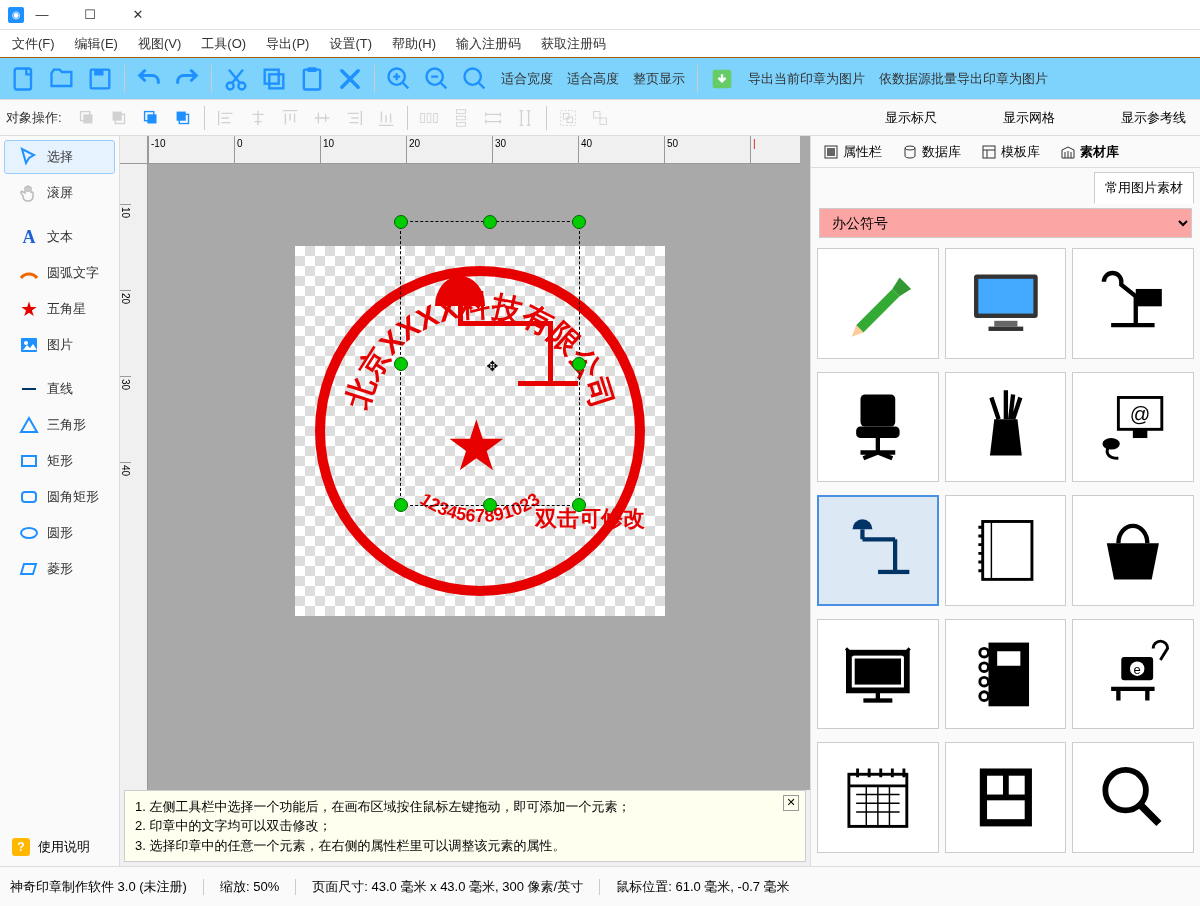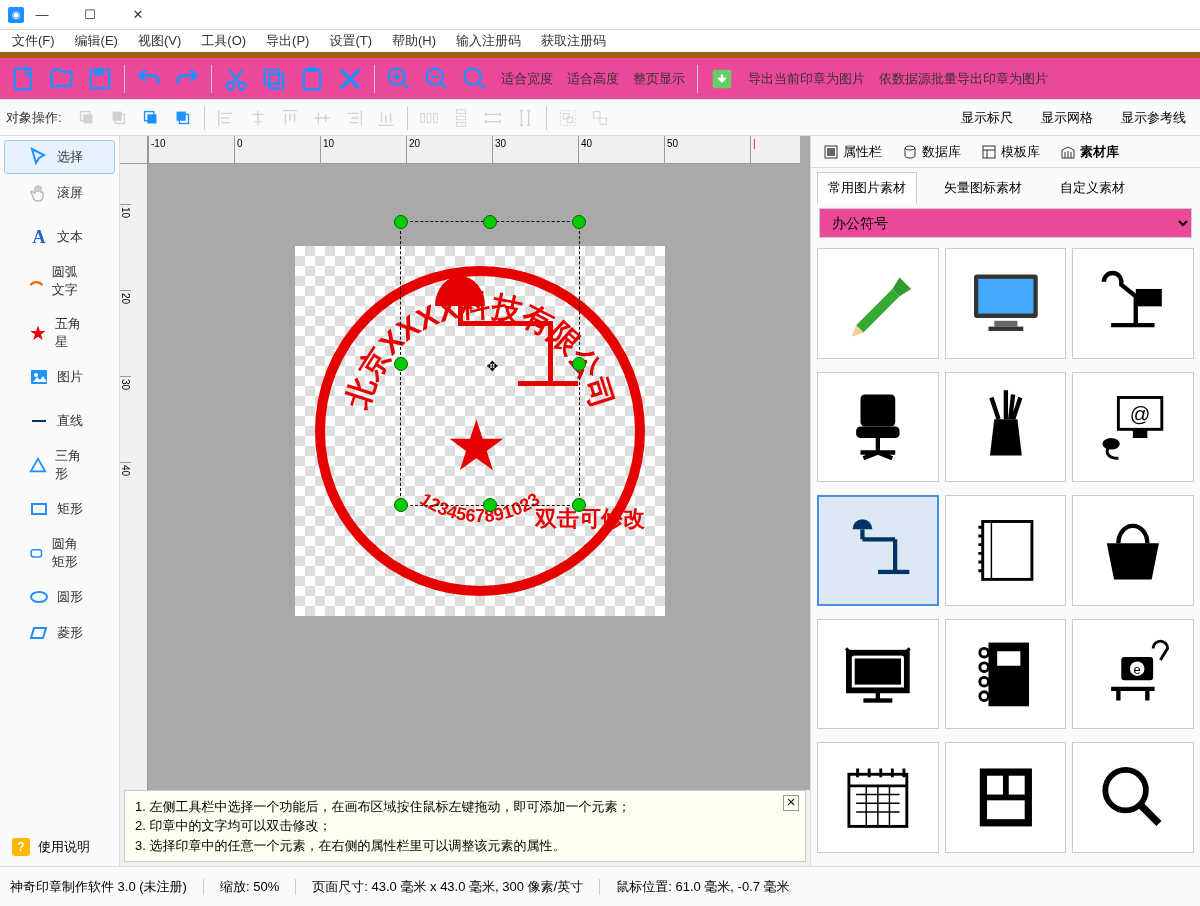--- a/index.html
+++ b/index.html
@@ -4,42 +4,42 @@
 <style>
 * { margin: 0; padding: 0; box-sizing: border-box; }
 body { font-family: "Microsoft YaHei", sans-serif; font-size: 13px; background: #f0f0f0; width: 1200px; height: 906px; overflow: hidden; display: flex; flex-direction: column; }
 
 .titlebar { height: 30px; background: #fff; display: flex; align-items: center; padding: 0 8px; border-bottom: 1px solid #e0e0e0; }
 .titlebar .app-icon { width: 16px; height: 16px; background: #1e90ff; border-radius: 2px; margin-right: 6px; display: inline-flex; align-items: center; justify-content: center; color: #fff; font-size: 10px; }
 .titlebar .title { flex: 1; color: #333; }
 .titlebar .win-controls { display: flex; gap: 24px; }
 .titlebar .win-btn { width: 24px; height: 24px; display: flex; align-items: center; justify-content: center; cursor: pointer; color: #333; }
 
-.menubar { height: 28px; background: #fff; display: flex; align-items: center; padding: 0 12px; gap: 20px; border-bottom: 6px solid #a16207; }
+.menubar { height: 28px; background: #fff; display: flex; align-items: center; padding: 0 12px; gap: 20px; border-bottom: 1px solid #a16207; }
 .menubar .menu-item { cursor: pointer; color: #333; }
 
-.toolbar1 { height: 42px; background: #ec4899; display: flex; align-items: center; padding: 0 6px; gap: 2px; border-bottom: 1px solid #ddd; }
+.toolbar1 { height: 42px; background: #7dd3fc; display: flex; align-items: center; padding: 0 6px; gap: 2px; border-bottom: 1px solid #ddd; }
 .toolbar1 .tbtn { width: 36px; height: 36px; display: flex; align-items: center; justify-content: center; cursor: pointer; border-radius: 3px; }
 .toolbar1 .tbtn svg { width: 28px; height: 28px; }
 .toolbar1 .sep { width: 1px; height: 28px; background: #ccc; margin: 0 4px; }
 .toolbar1 .text-btn { padding: 4px 6px; cursor: pointer; color: #333; }
 
 .toolbar2 { height: 36px; background: #fafafa; display: flex; align-items: center; padding: 0 6px; gap: 2px; border-bottom: 1px solid #ddd; }
 .toolbar2 .label { color: #333; margin-right: 8px; }
 .toolbar2 .tbtn { width: 30px; height: 30px; display: flex; align-items: center; justify-content: center; cursor: pointer; opacity: 0.4; }
 .toolbar2 .tbtn.active { opacity: 1; }
 .toolbar2 .tbtn svg { width: 22px; height: 22px; }
 .toolbar2 .sep { width: 1px; height: 24px; background: #ccc; margin: 0 4px; }
 .toolbar2 .right { margin-left: auto; display: flex; gap: 12px; align-items: center; }
-.toolbar2 .right .text-btn { padding: 4px 8px; cursor: pointer; }
+.toolbar2 .right .text-btn { padding: 4px 8px; cursor: pointer; margin-left: 38px; }
 
 .main-area { flex: 1; display: flex; min-height: 0; }
 
 .left-tools { width: 120px; background: #fafafa; border-right: 1px solid #ddd; padding: 4px; display: flex; flex-direction: column; gap: 2px; }
-.left-tools .tool { display: flex; align-items: center; gap: 8px; padding: 6px 24px; cursor: pointer; border-radius: 3px; border: 1px solid transparent; }
+.left-tools .tool { display: flex; align-items: center; gap: 8px; padding: 6px 14px; cursor: pointer; border-radius: 3px; border: 1px solid transparent; }
 .left-tools .tool.selected { background: #e6f3ff; border: 1px solid #99ccff; }
 .left-tools .tool .ticon { width: 20px; height: 20px; display: flex; align-items: center; justify-content: center; }
 .left-tools .tool .tlabel { color: #333; }
 .left-tools .help-btn { margin-top: auto; display: flex; align-items: center; gap: 8px; padding: 6px 8px; cursor: pointer; }
 .left-tools .help-btn .hicon { width: 18px; height: 18px; background: #ffb700; border-radius: 3px; display: flex; align-items: center; justify-content: center; color: #fff; font-weight: bold; font-size: 12px; }
 
 .canvas-container { flex: 1; display: flex; flex-direction: column; min-width: 0; }
 .canvas-outer { flex: 1; background: #a9a9a9; position: relative; overflow: hidden; display: flex; }
 .ruler-corner { position: absolute; top: 0; left: 0; width: 28px; height: 28px; background: #f0f0f0; border-right: 1px solid #999; border-bottom: 1px solid #999; z-index: 10; }
 .ruler-h { position: absolute; top: 0; left: 28px; right: 10px; height: 28px; background: #f0f0f0; border-bottom: 1px solid #999; z-index: 9; display: flex; font-size: 10px; overflow: hidden; }
@@ -72,26 +72,26 @@
 
 .help-panel { background: #fffff0; border: 1px solid #ccc; margin: 0 4px 4px 4px; padding: 6px 10px; position: relative; font-size: 13px; line-height: 1.5; }
 .help-panel .close { position: absolute; top: 4px; right: 6px; cursor: pointer; border: 1px solid #999; width: 16px; height: 16px; display: flex; align-items: center; justify-content: center; font-size: 11px; }
 
 .right-panel { width: 390px; background: #fafafa; border-left: 1px solid #ddd; display: flex; flex-direction: column; }
 .panel-tabs { height: 32px; display: flex; align-items: center; gap: 12px; padding: 0 8px; border-bottom: 1px solid #ddd; }
 .panel-tabs .ptab { display: flex; align-items: center; gap: 4px; cursor: pointer; padding: 4px 4px; }
 .panel-tabs .ptab.active { font-weight: bold; }
 .panel-tabs .ptab .picon { width: 16px; height: 16px; }
 
-.material-tabs { height: 36px; display: flex; align-items: flex-start; padding: 4px 6px; gap: 16px; }
+.material-tabs { height: 36px; display: flex; align-items: flex-end; padding: 4px 6px; gap: 4px; flex-direction: column; }
 .material-tabs .mtab { padding: 6px 10px; cursor: pointer; border: 1px solid transparent; }
 .material-tabs .mtab.active { background: #fff; border: 1px solid #ccc; border-bottom-color: #fff; }
 
 .category-row { padding: 4px 8px; }
-.category-select { width: 100%; height: 30px; border: 1px solid #ccc; background: #ec4899; padding: 0 8px; font-size: 14px; }
+.category-select { width: 100%; height: 30px; border: 1px solid #ccc; background: #fca5a5; padding: 0 8px; font-size: 14px; }
 
 .material-grid { flex: 1; overflow-y: auto; padding: 6px; display: grid; grid-template-columns: repeat(3, 1fr); gap: 6px; }
 .material-item { background: #fff; border: 1px solid #ccc; aspect-ratio: 1.1/1; display: flex; align-items: center; justify-content: center; cursor: pointer; position: relative; overflow: hidden; }
 .material-item.selected { border: 2px solid #4a90e2; background: #dde8f5; }
 .material-item svg { width: 80%; height: 80%; }
 
 .statusbar { height: 40px; background: #fafafa; border-top: 1px solid #ddd; display: flex; align-items: center; padding: 0 10px; gap: 16px; font-size: 13px; }
 .statusbar .sep { width: 1px; height: 16px; background: #ccc; }
 </style>
 </head>

